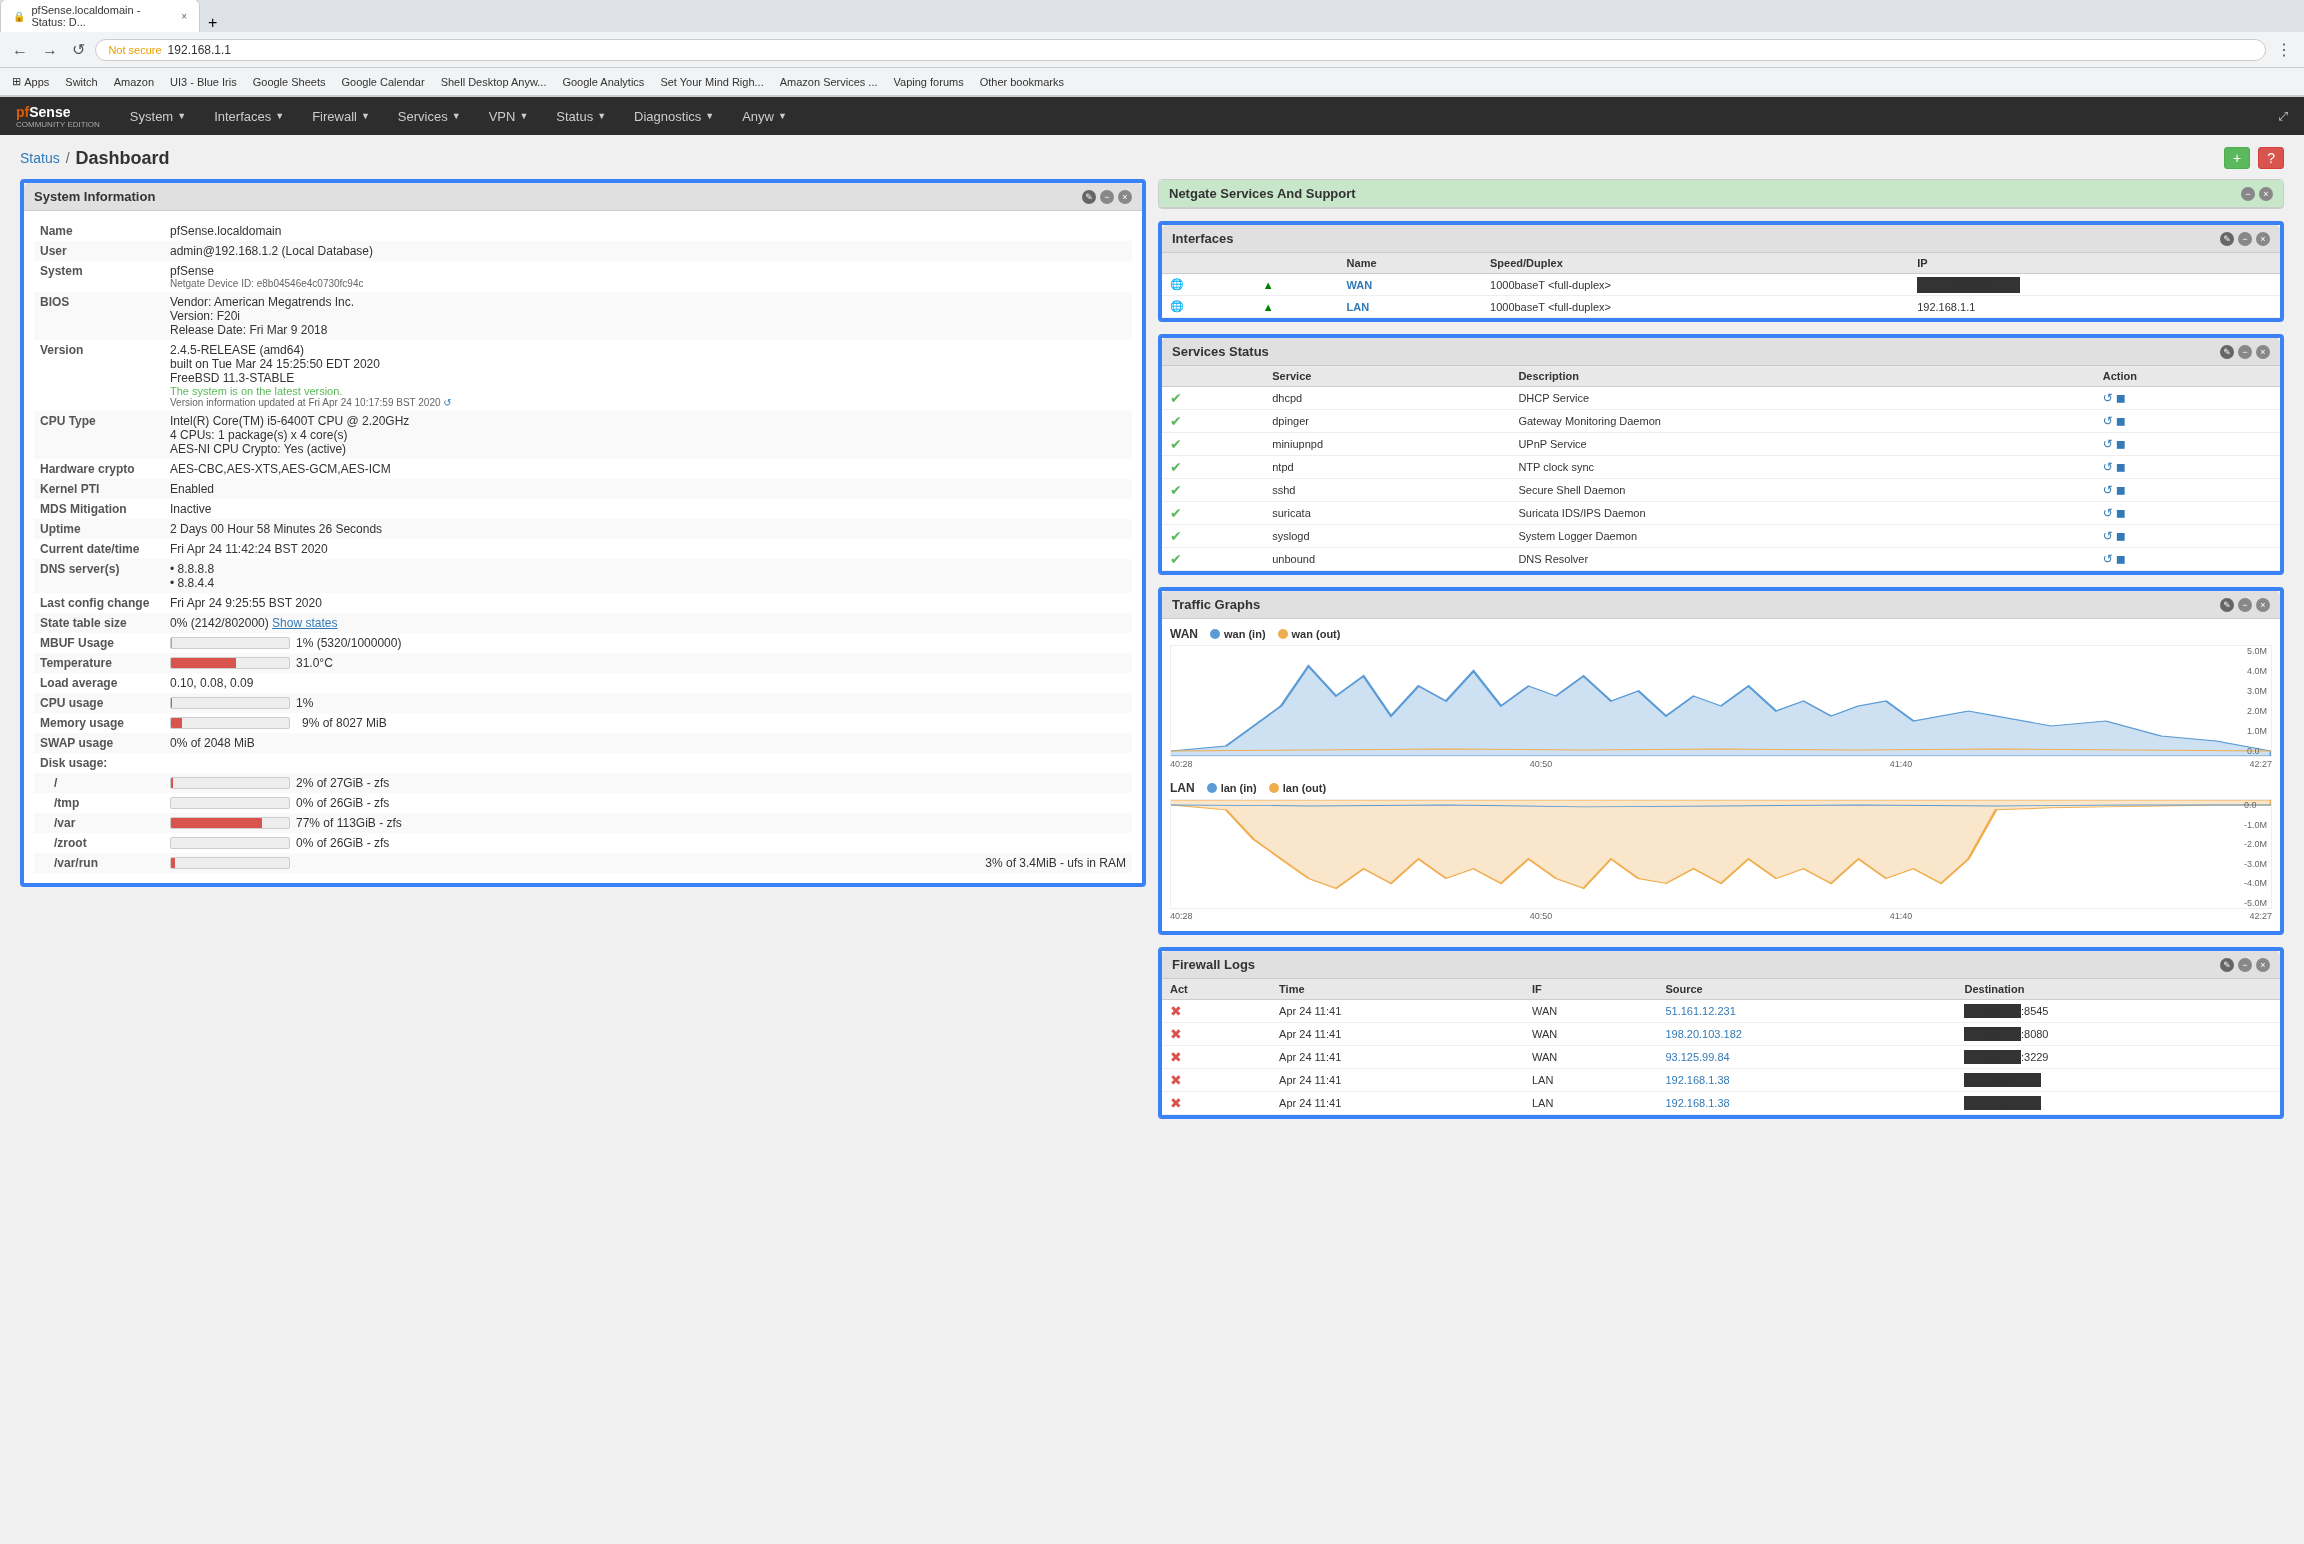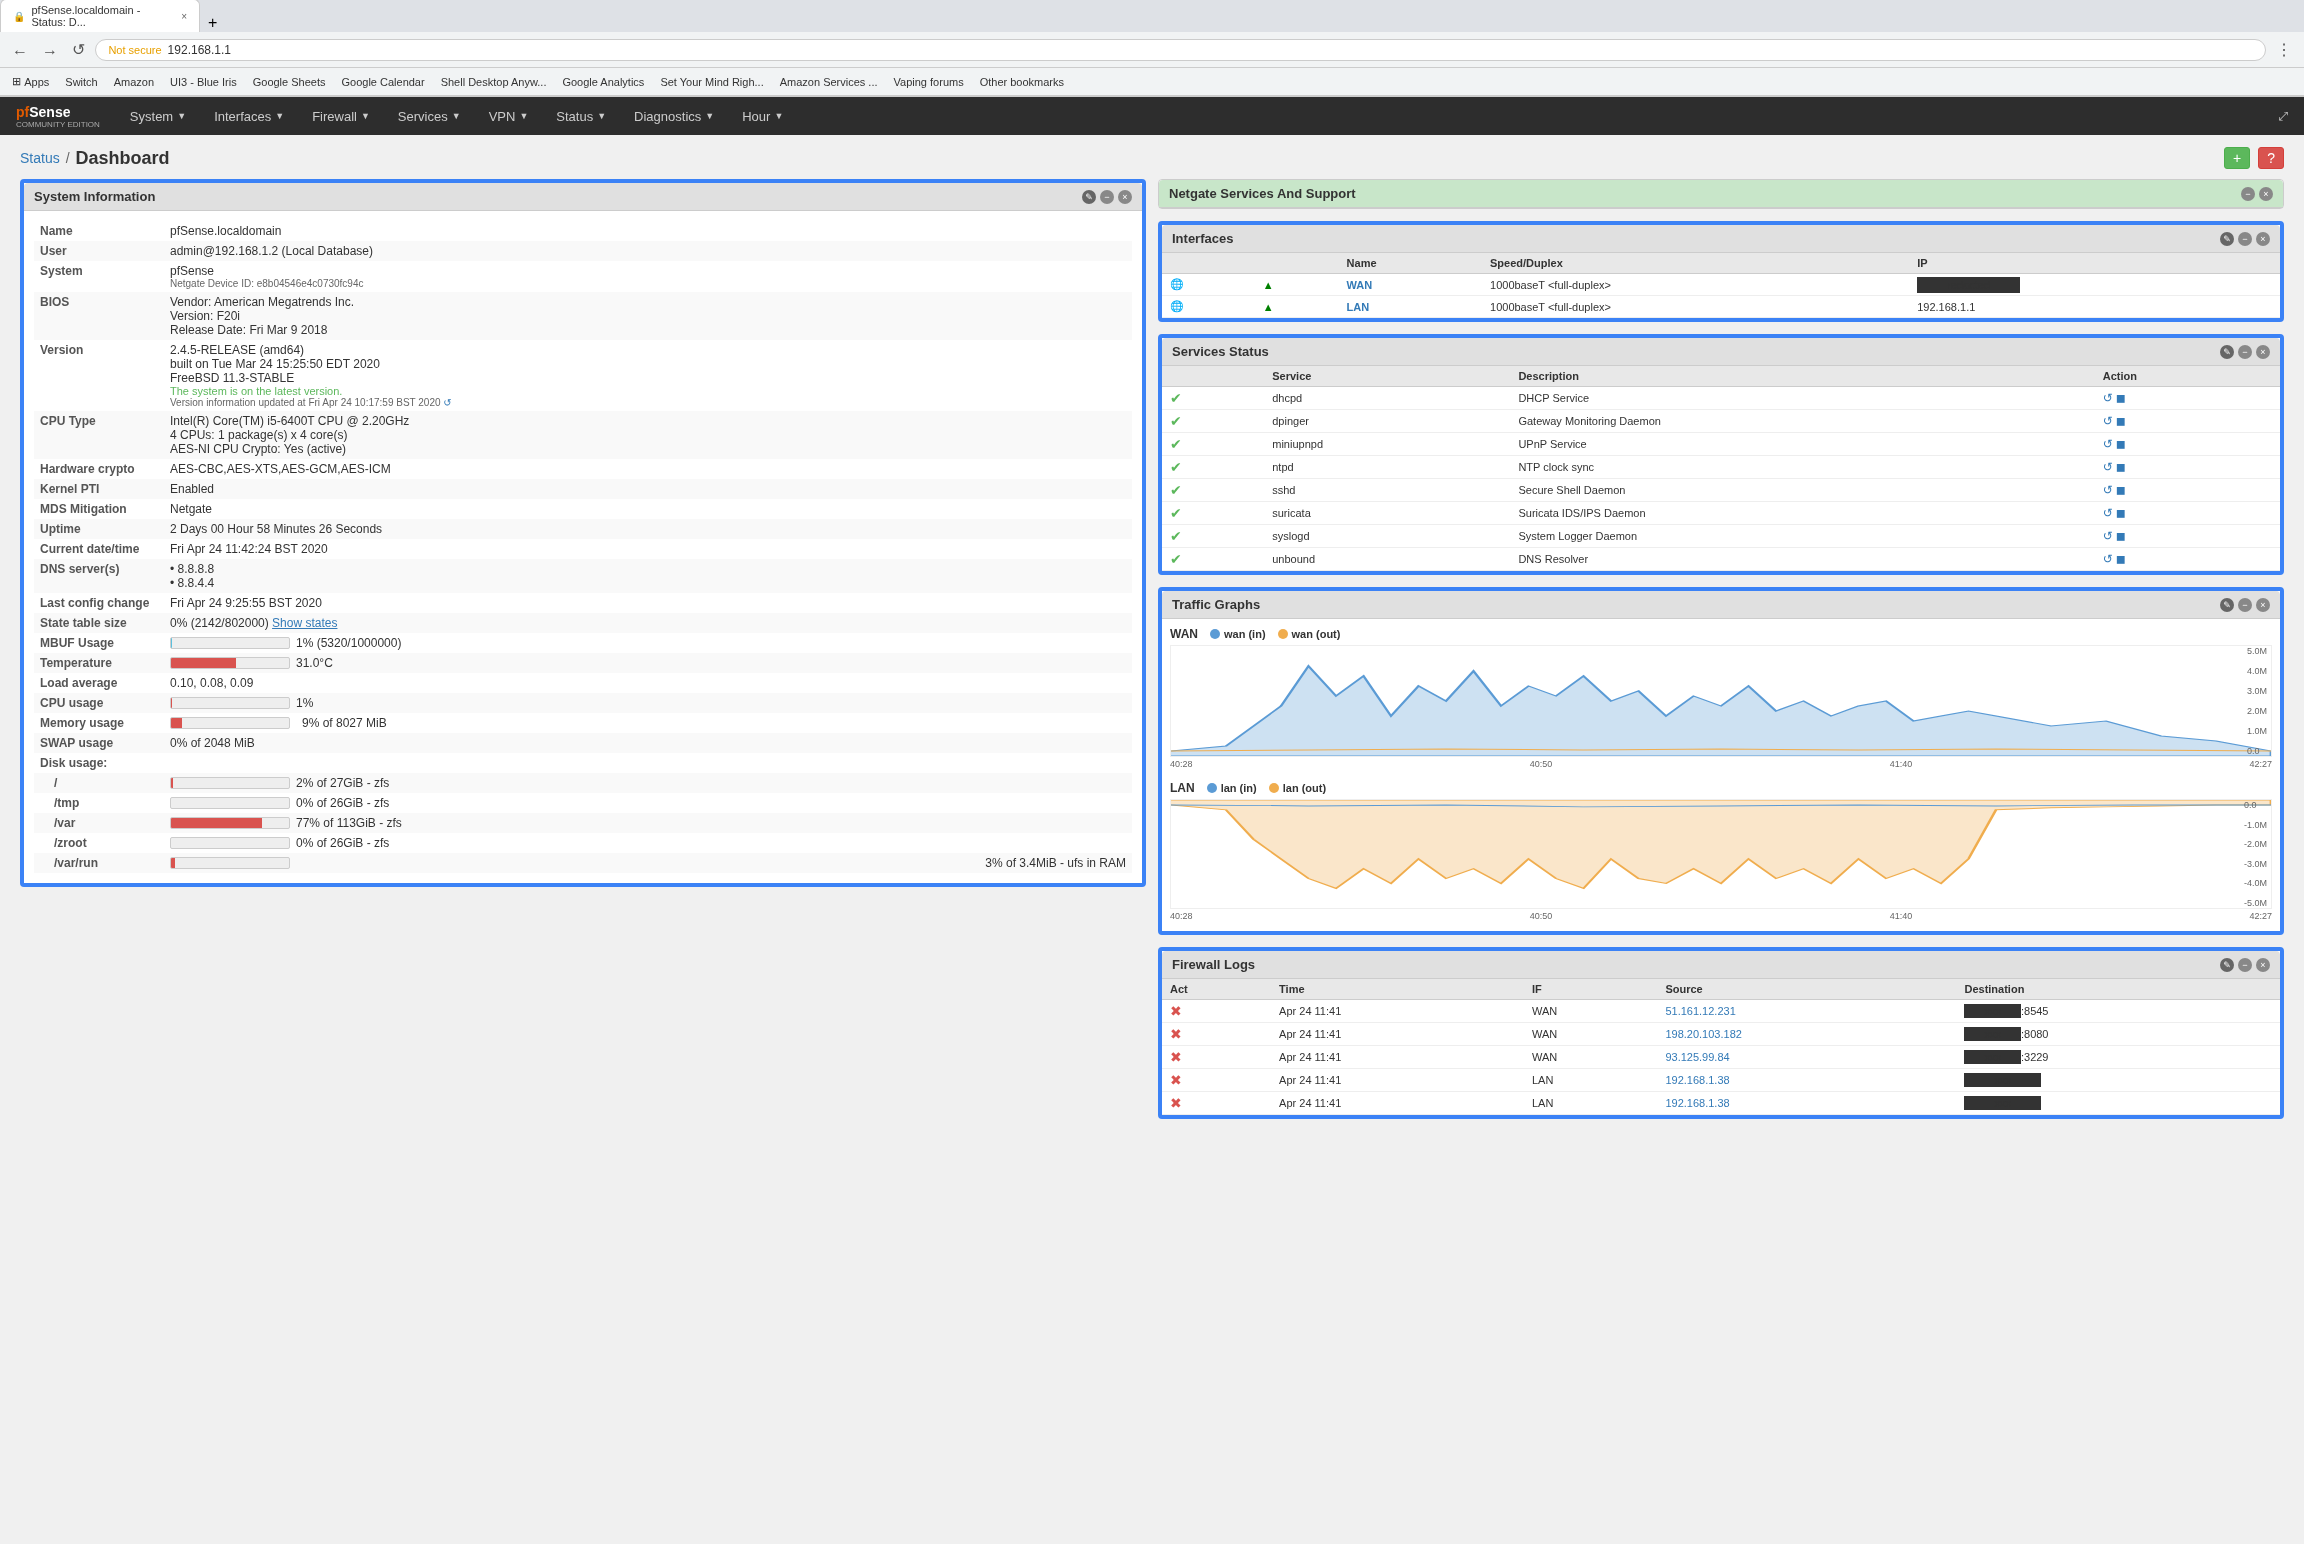--- a/index.html
+++ b/index.html
@@ -191,21 +191,21 @@
     </div>
     <div class="nav-item">
       <span>Status</span>
       <span class="nav-arrow">▼</span>
     </div>
     <div class="nav-item">
       <span>Diagnostics</span>
       <span class="nav-arrow">▼</span>
     </div>
     <div class="nav-item">
-      <span>Hour</span>
+      <span>Anyw</span>
       <span class="nav-arrow">▼</span>
     </div>
   </div>
   <div class="nav-right">
     <span class="nav-right-icon">⤢</span>
   </div>
 </div>
 
 <div class="page-content">
 
@@ -279,21 +279,21 @@
             <tr>
               <td>Hardware crypto</td>
               <td>AES-CBC,AES-XTS,AES-GCM,AES-ICM</td>
             </tr>
             <tr>
               <td>Kernel PTI</td>
               <td>Enabled</td>
             </tr>
             <tr>
               <td>MDS Mitigation</td>
-              <td>Netgate</td>
+              <td>Inactive</td>
             </tr>
             <tr>
               <td>Uptime</td>
               <td>2 Days 00 Hour 58 Minutes 26 Seconds</td>
             </tr>
             <tr>
               <td>Current date/time</td>
               <td>Fri Apr 24 11:42:24 BST 2020</td>
             </tr>
             <tr>

